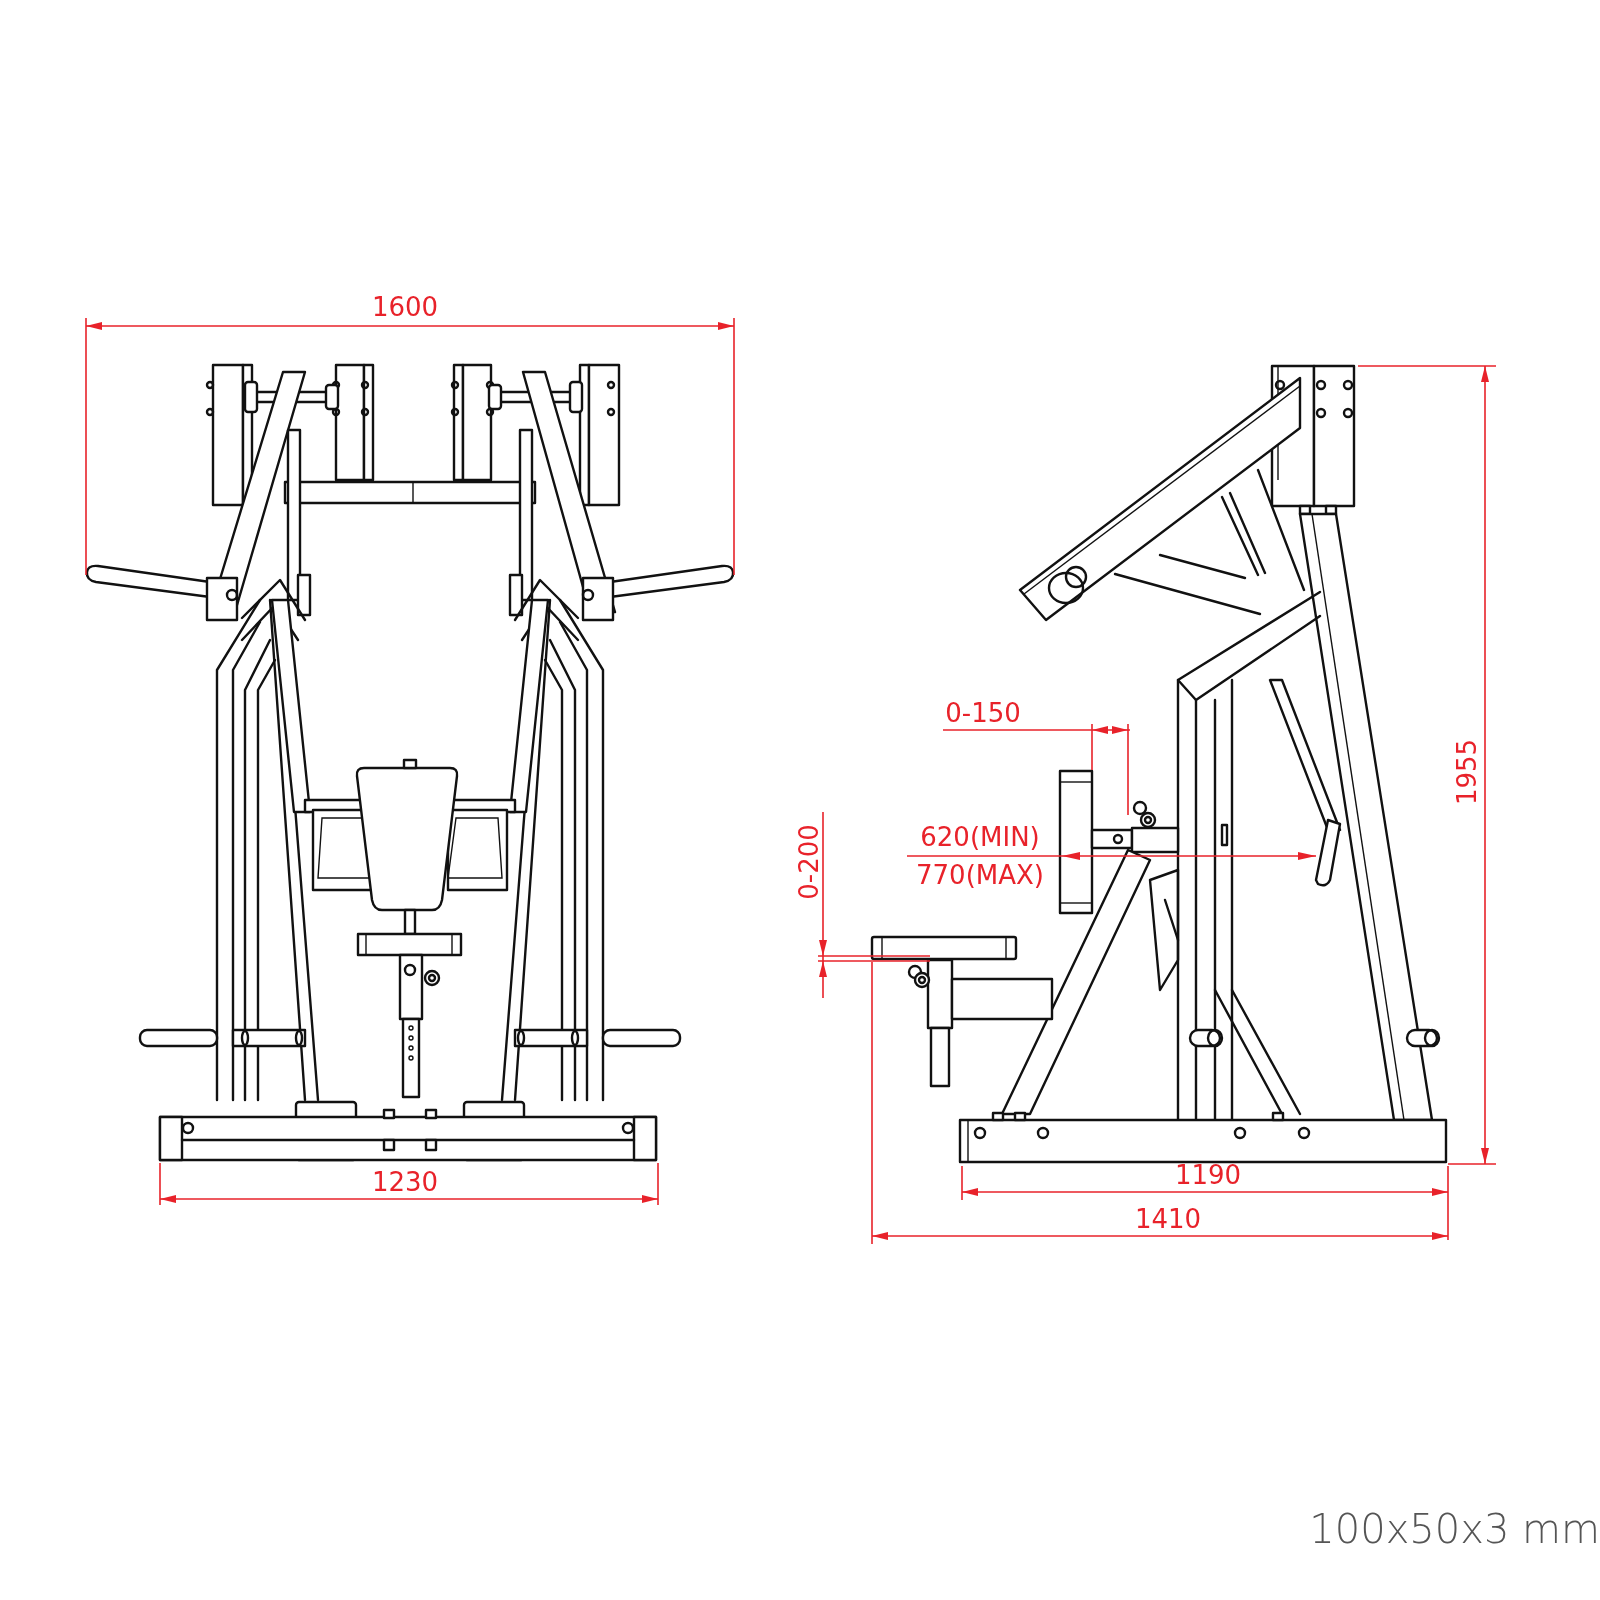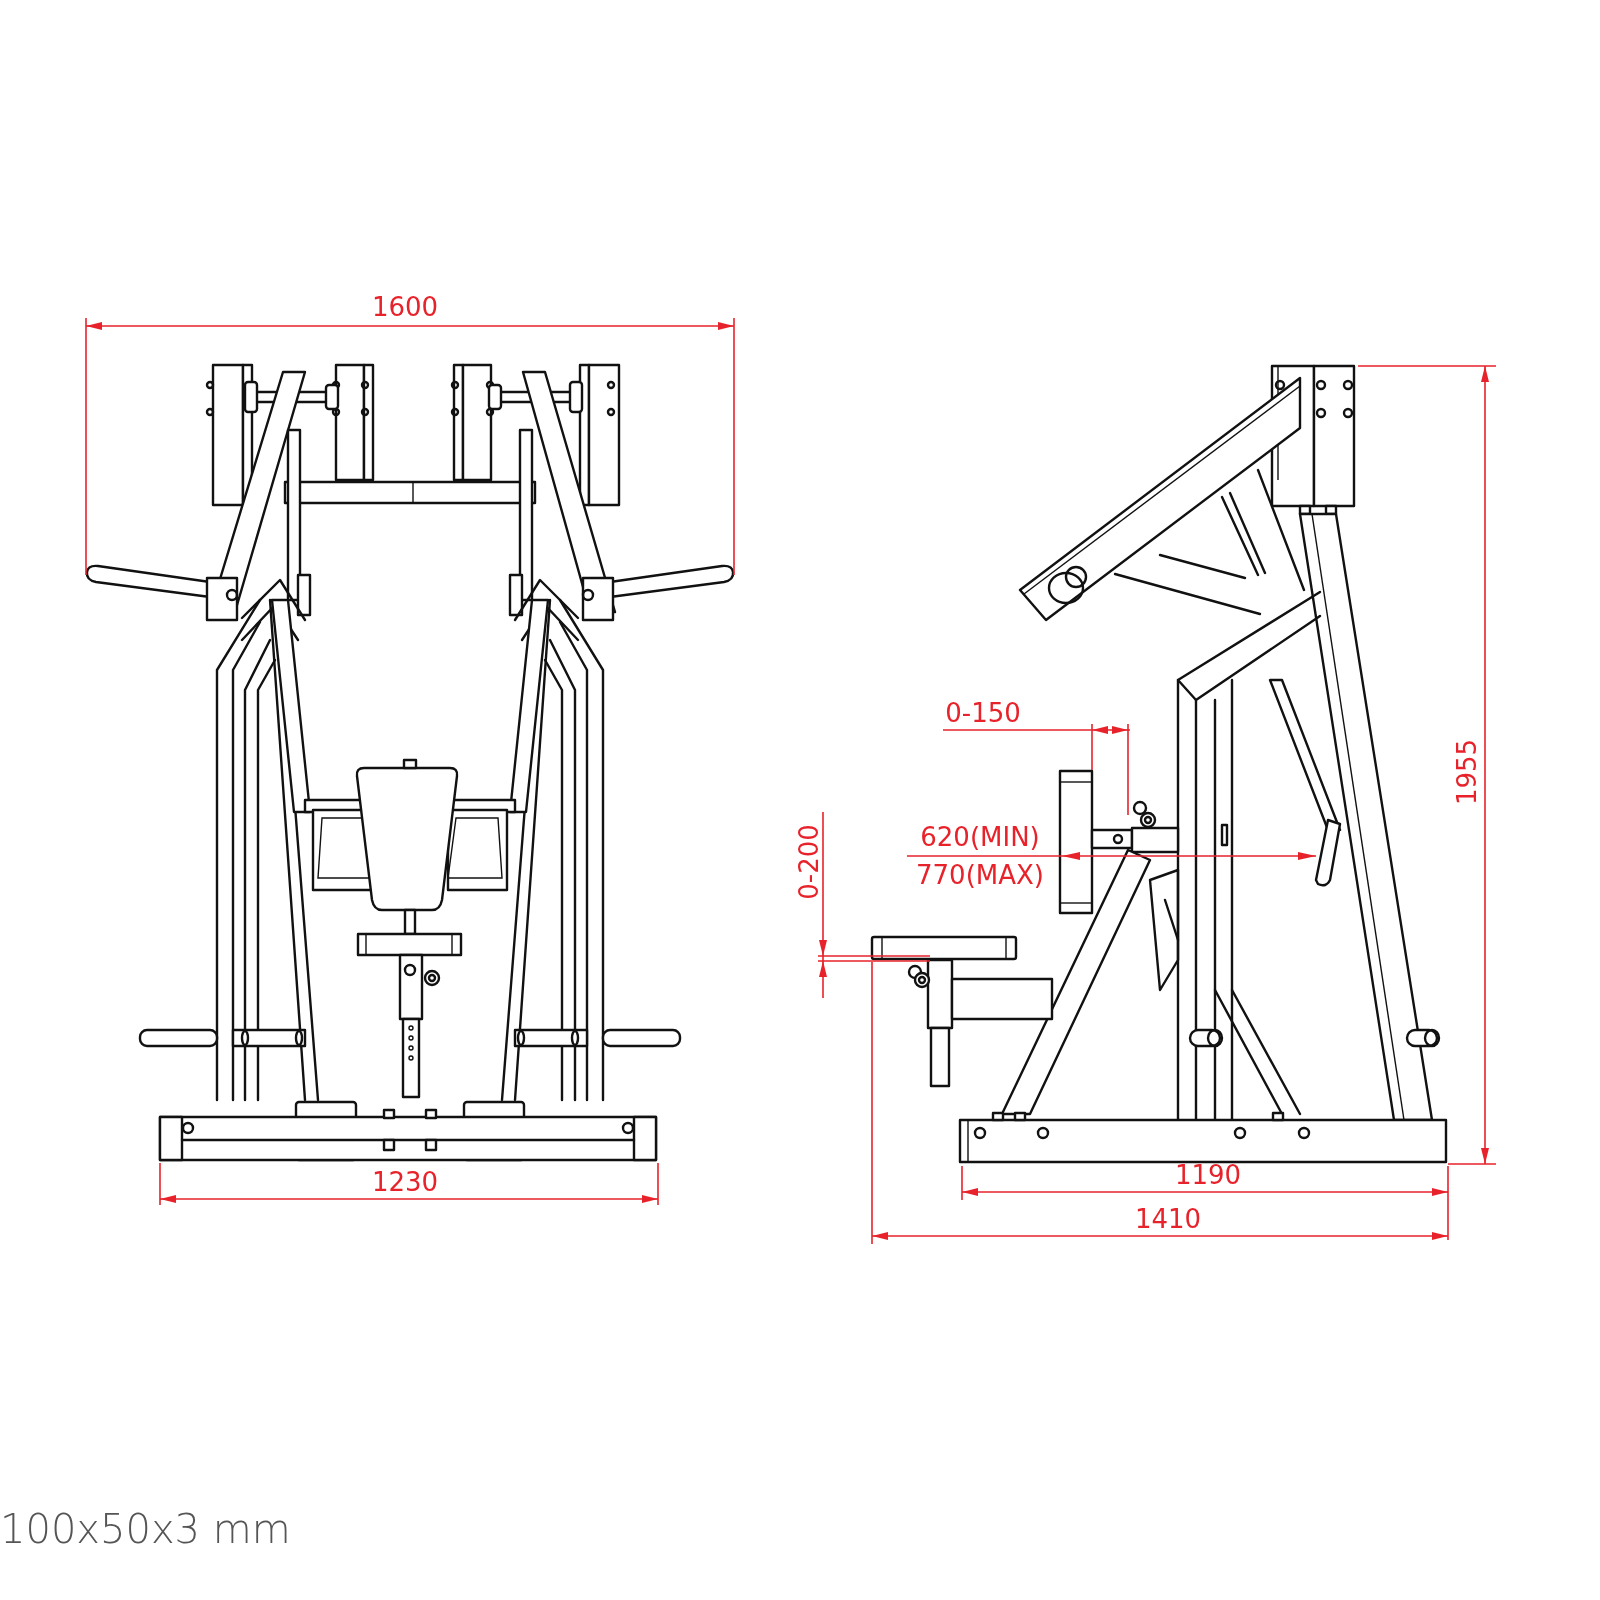--- a/index.html
+++ b/index.html
@@ -4,21 +4,21 @@
 <style>
   html, body { margin:0; padding:0; background:#ffffff; }
   body { width:1600px; height:1600px; position:relative; overflow:hidden; font-family:"DejaVu Sans", sans-serif; }
   svg#drawing { position:absolute; left:0; top:0; width:1600px; height:1600px; }
   .ln { stroke:#111; stroke-width:2.4; fill:none; stroke-linejoin:round; stroke-linecap:round; }
   .lnf { stroke:#111; stroke-width:2.4; fill:#fff; stroke-linejoin:round; }
   .thin { stroke:#111; stroke-width:1.4; fill:none; }
   .dim { stroke:#e8222a; stroke-width:1.6; fill:none; }
   .arr { fill:#e8222a; stroke:none; }
   .dimtxt { fill:#e8222a; font-family:"DejaVu Sans", sans-serif; font-size:26px; }
-  .caption { position:absolute; left:0; width:1600px; top:1506px; text-align:left; color:#555; font-family:"DejaVu Sans", sans-serif; font-size:40px; font-weight:200; letter-spacing:0px; }
+  .caption { position:absolute; left:0; width:1600px; top:1506px; text-align:right; color:#555; font-family:"DejaVu Sans", sans-serif; font-size:40px; font-weight:200; letter-spacing:0px; }
 </style>
 </head>
 <body>
 
 <svg id="drawing" viewBox="0 0 1600 1600" xmlns="http://www.w3.org/2000/svg">
 
   <g>
 
     <g>
       <rect class="lnf" x="213" y="365" width="30" height="140"></rect>

